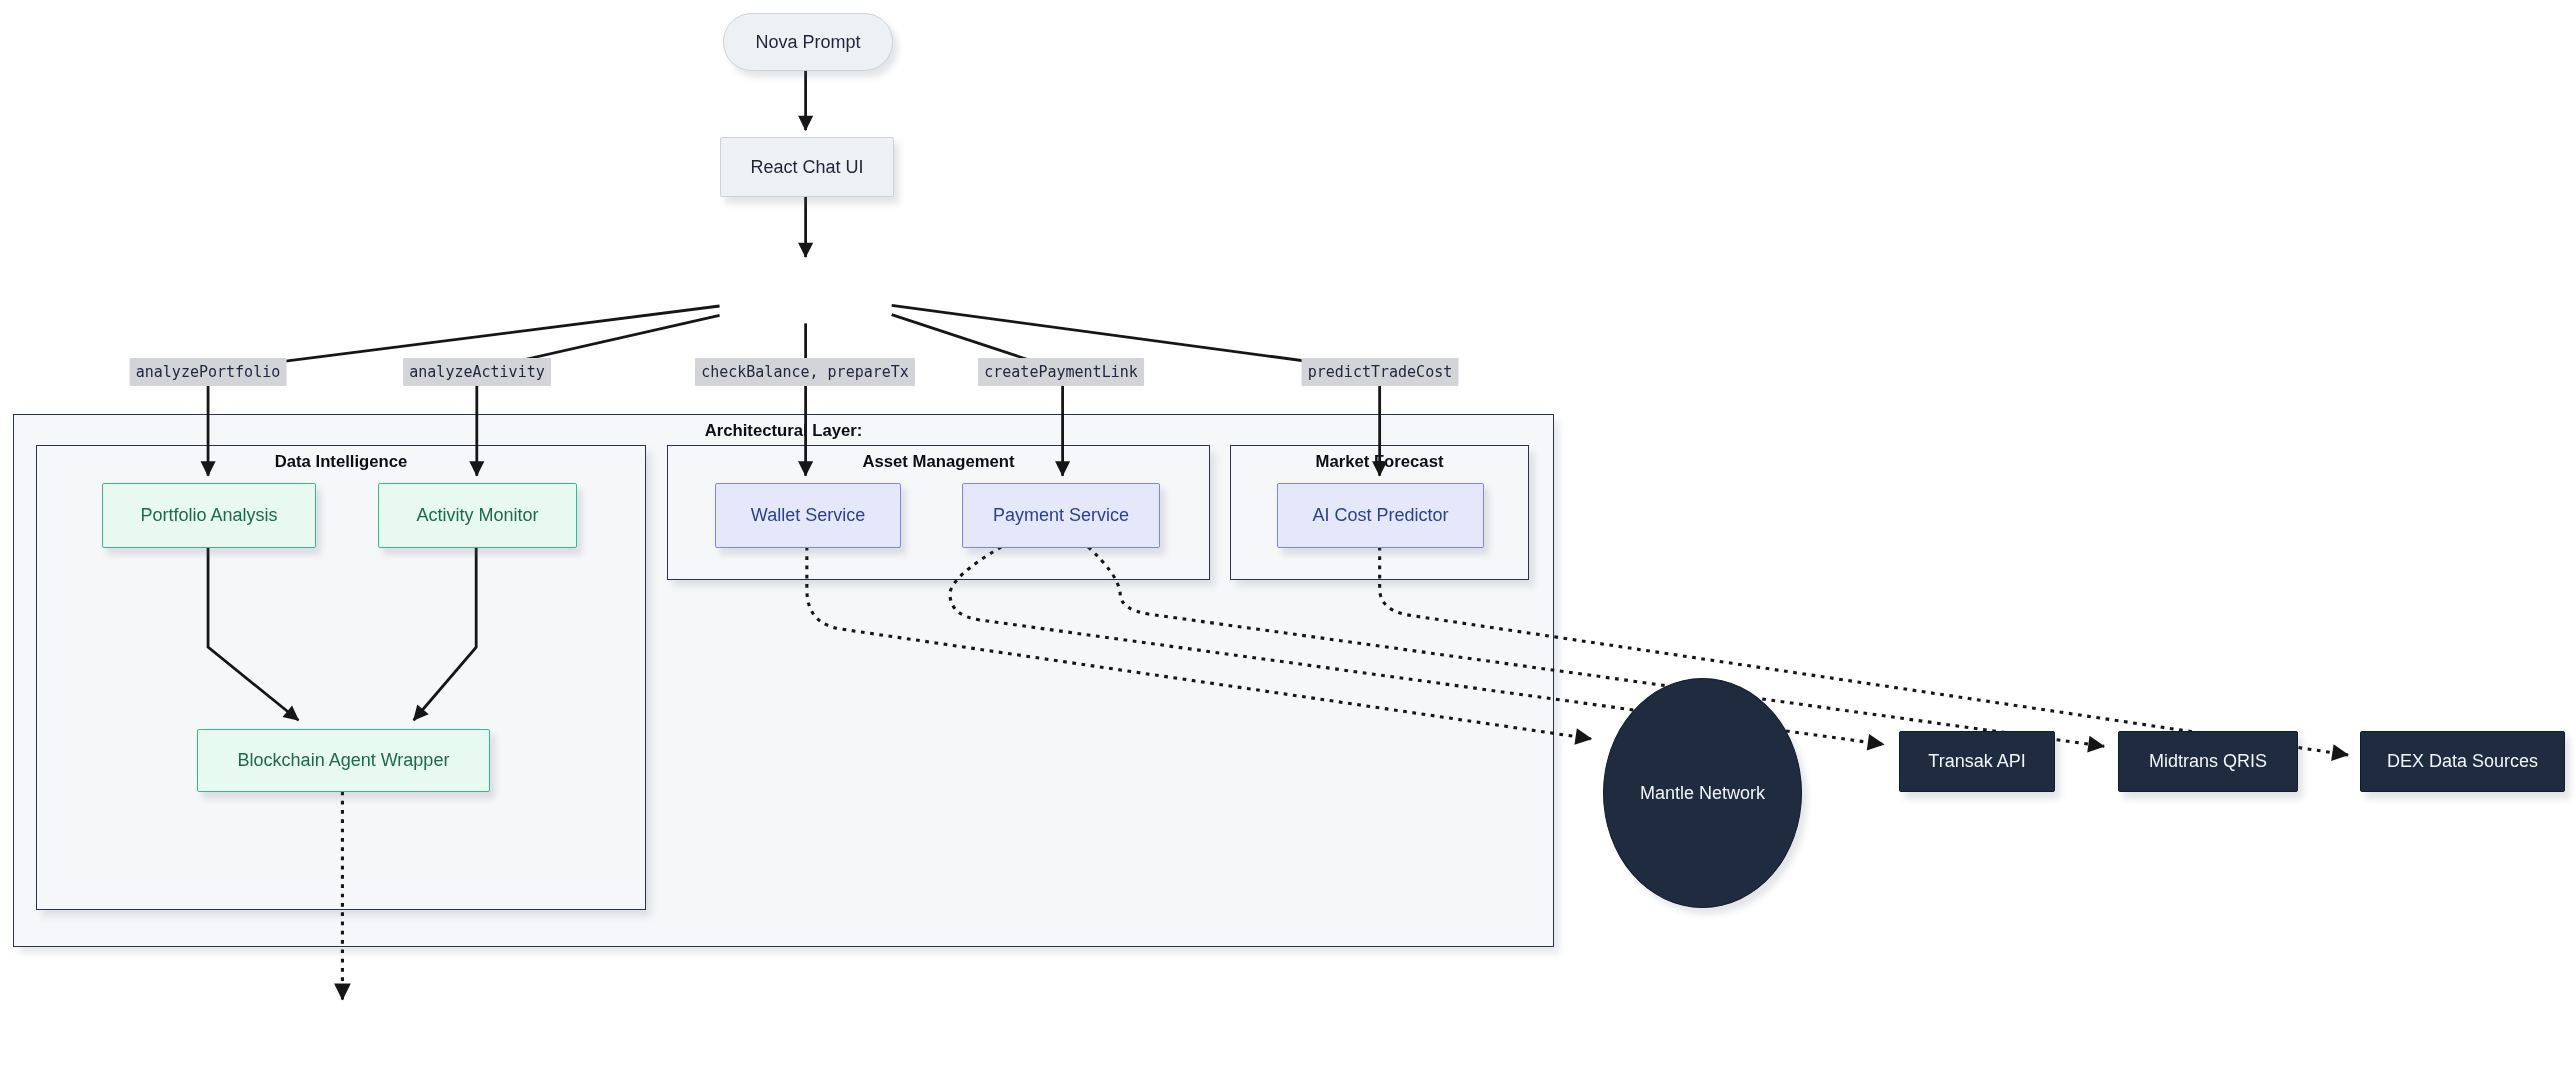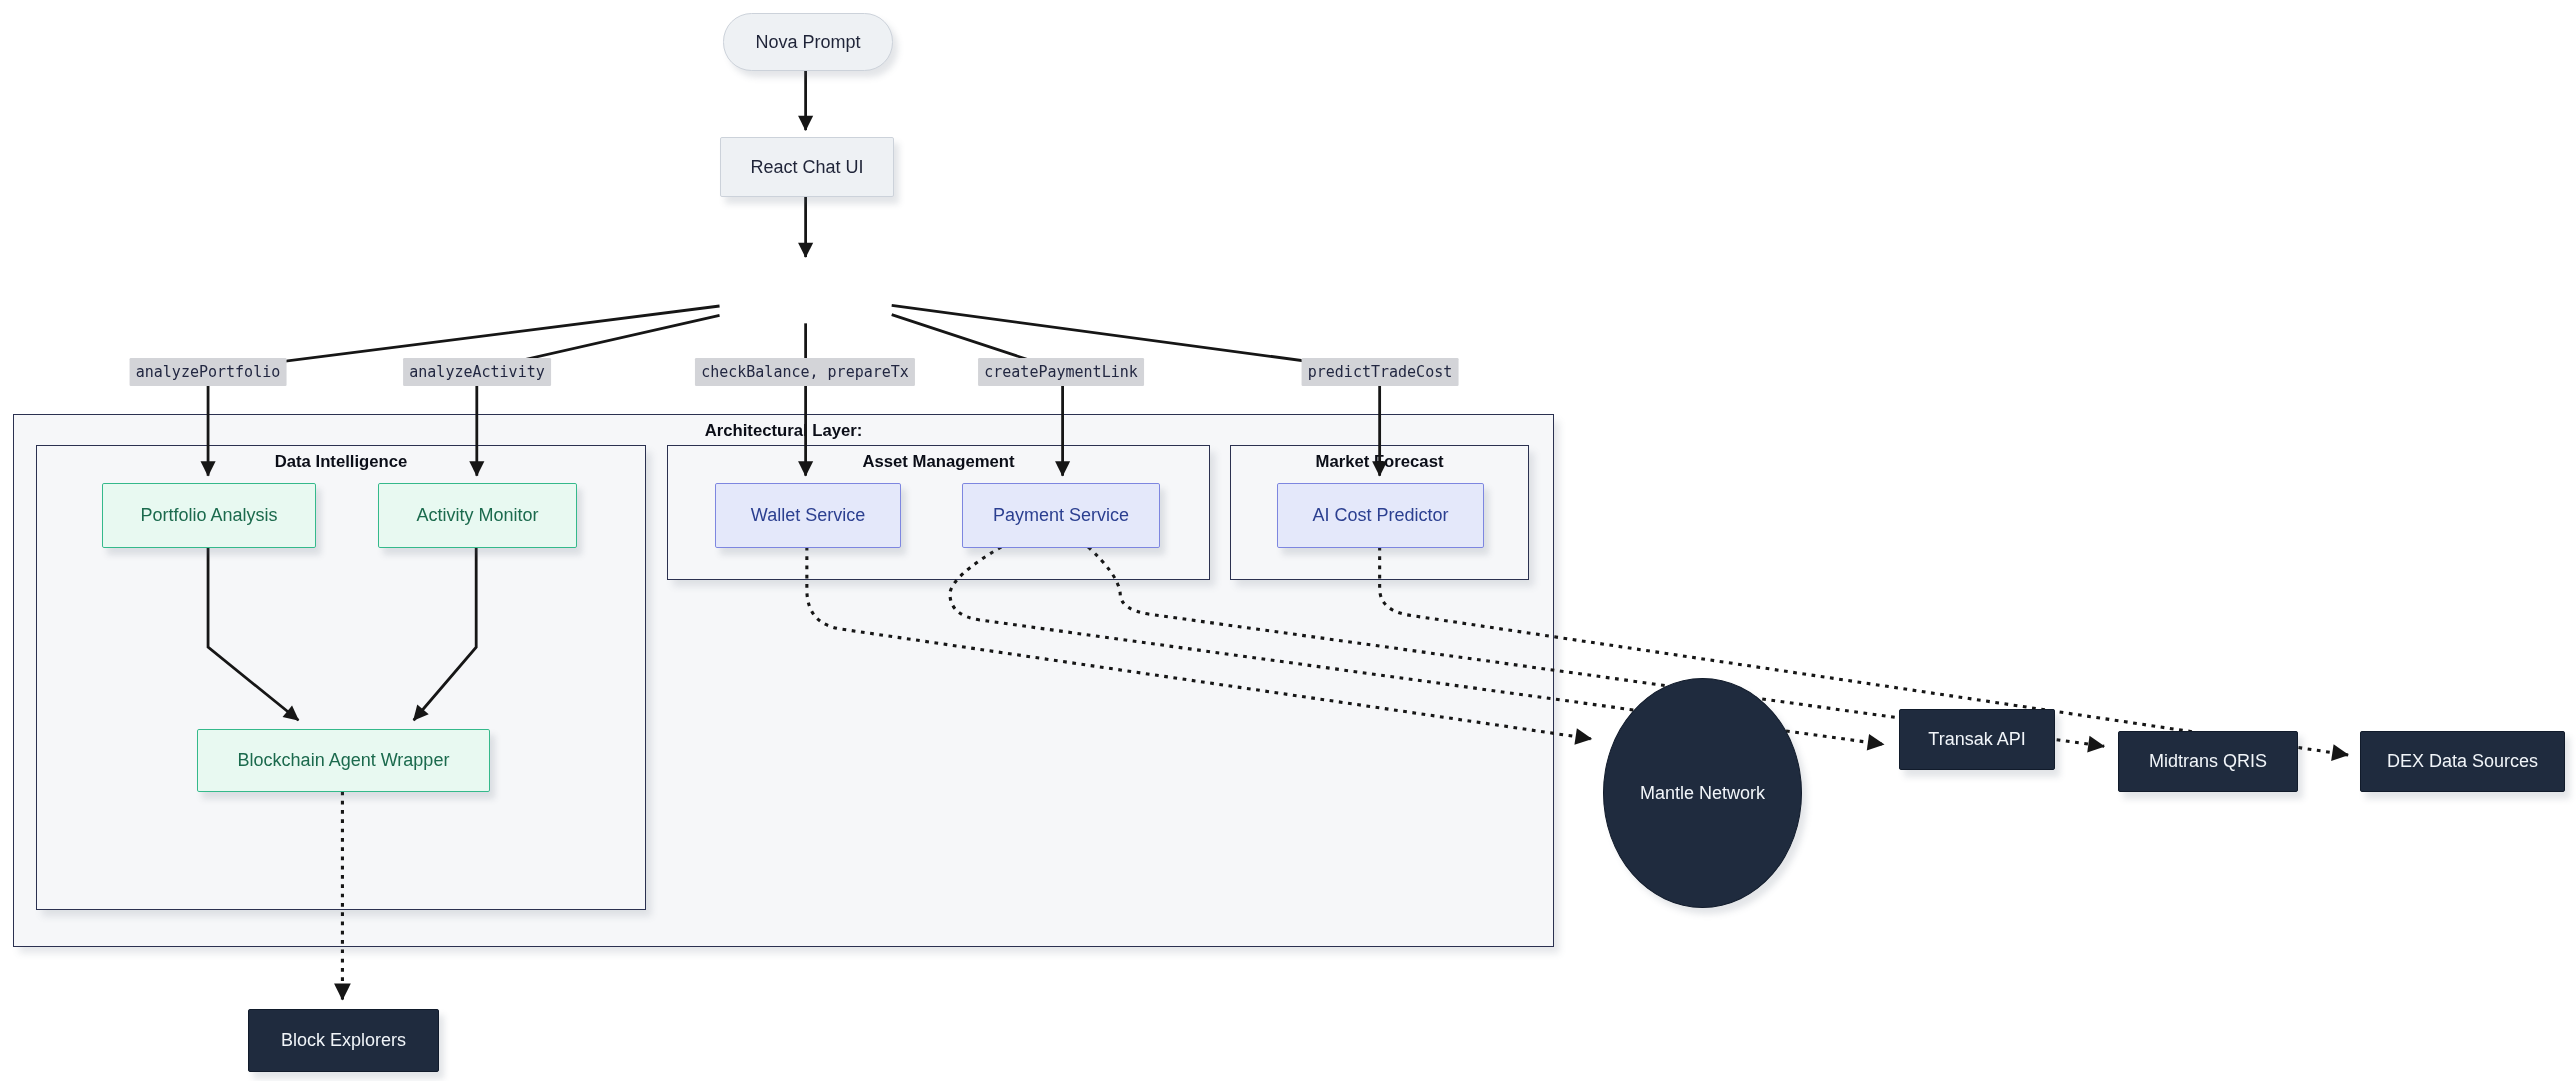--- a/index.html
+++ b/index.html
@@ -44,21 +44,21 @@
   .p-user{left:723px;top:13px;width:168px;height:56px;}
   .p-react{left:720px;top:137px;width:172px;height:58px;}
   .p-nova{left:718px;top:264px;width:176px;height:58px;}
   .p-portfolio{left:102px;top:483px;width:212px;height:63px;}
   .p-activity{left:378px;top:483px;width:197px;height:63px;}
   .p-wrapper{left:197px;top:729px;width:291px;height:61px;}
   .p-wallet{left:715px;top:483px;width:184px;height:63px;}
   .p-payment{left:962px;top:483px;width:196px;height:63px;}
   .p-aicost{left:1277px;top:483px;width:205px;height:63px;}
   .p-mantle{left:1603px;top:678px;width:197px;height:228px;}
-  .p-transak{left:1899px;top:709px;width:154px;height:59px;}
+  .p-transak{left:1899px;top:731px;width:154px;height:59px;}
   .p-midtrans{left:2118px;top:731px;width:178px;height:59px;}
   .p-dex{left:2360px;top:731px;width:203px;height:59px;}
   .p-blockexp{left:248px;top:1009px;width:189px;height:61px;}
 
   
   .chip{
     position:absolute;transform:translate(-50%,-50%);
     background:var(--chip-bg,#d3d4d8);color:var(--chip-text,#222741);
     font-family:"DejaVu Sans Mono",monospace;font-size:15px;
     padding:5px 6.2px;white-space:nowrap;border-radius:1.2px;
@@ -114,21 +114,20 @@
   <div class="node green p-portfolio">Portfolio Analysis</div>
   <div class="node green p-activity">Activity Monitor</div>
   <div class="node green p-wrapper">Blockchain Agent Wrapper</div>
   <div class="node blue p-wallet">Wallet Service</div>
   <div class="node blue p-payment">Payment Service</div>
   <div class="node blue p-aicost">AI Cost Predictor</div>
   <div class="node dark circle p-mantle">Mantle Network</div>
   <div class="node dark p-transak">Transak API</div>
   <div class="node dark p-midtrans">Midtrans QRIS</div>
   <div class="node dark p-dex">DEX Data Sources</div>
-  <div class="node dark p-blockexp">Block Explorers</div>
 
   <div class="chip l-ap">analyzePortfolio</div>
   <div class="chip l-aa">analyzeActivity</div>
   <div class="chip l-cb">checkBalance, prepareTx</div>
   <div class="chip l-cp">createPaymentLink</div>
   <div class="chip l-pt">predictTradeCost</div>
 
 </div>
 
 

